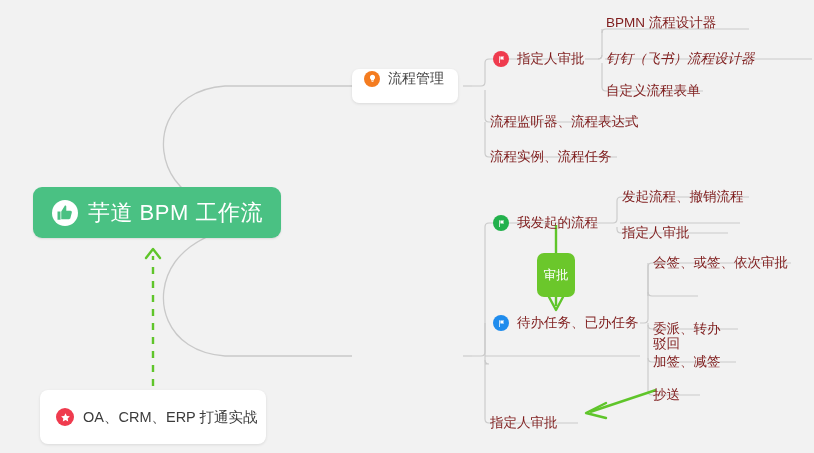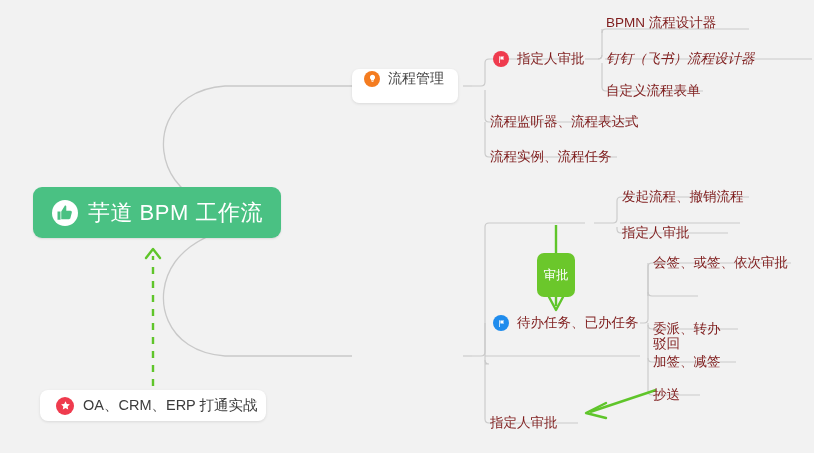--- a/index.html
+++ b/index.html
@@ -116,21 +116,21 @@
     justify-content: center;
     box-sizing: border-box;
   }
 
   
   .callout {
     position: absolute;
     left: 40px;
     top: 390px;
     width: 226px;
-    height: 31px;
+    height: 54px;
     background: #ffffff;
     border-radius: 8px;
     display: flex;
     align-items: center;
     padding-left: 16px;
     box-sizing: border-box;
     box-shadow: 0 1px 3px rgba(0,0,0,0.10);
   }
   .callout-label {
     font-size: 14.5px;
@@ -247,20 +247,29 @@
 
   <div class="leaf-node" style="left:606px; top:45px;font-style:italic;">
     <span class="leaf-label">钉钉（飞书）流程设计器</span>
   </div>
 
   <div class="leaf-node" style="left:606px; top:77px;">
     <span class="leaf-label">自定义流程表单</span>
   </div>
 
 
+  <div class="leaf-node has-icon" style="left:493px; top:209px;">
+    <span class="icon icon-circ ic-sm ic-flag-g">
+      <svg width="9" height="9" viewBox="0 0 24 24" fill="#ffffff">
+        <path d="M6 3h2v18H6z"></path>
+        <path d="M9 4h10l-2.5 4L19 12H9z"></path>
+      </svg>
+    </span>
+    <span class="leaf-label">我发起的流程</span>
+  </div>
 
   <div class="leaf-node has-icon" style="left:493px; top:309px;">
     <span class="icon icon-circ ic-sm ic-flag-b">
       <svg width="9" height="9" viewBox="0 0 24 24" fill="#ffffff">
         <path d="M6 3h2v18H6z"></path>
         <path d="M9 4h10l-2.5 4L19 12H9z"></path>
       </svg>
     </span>
     <span class="leaf-label">待办任务、已办任务</span>
   </div>

